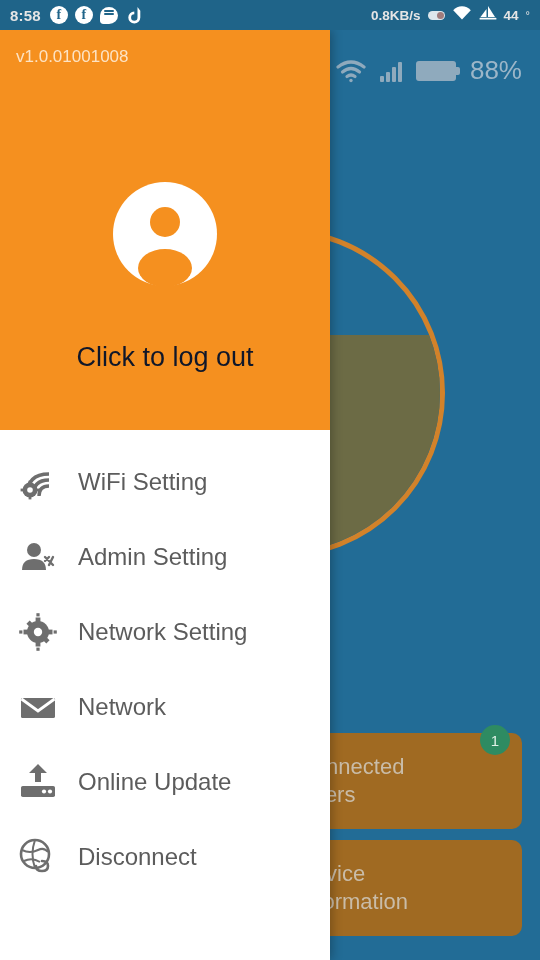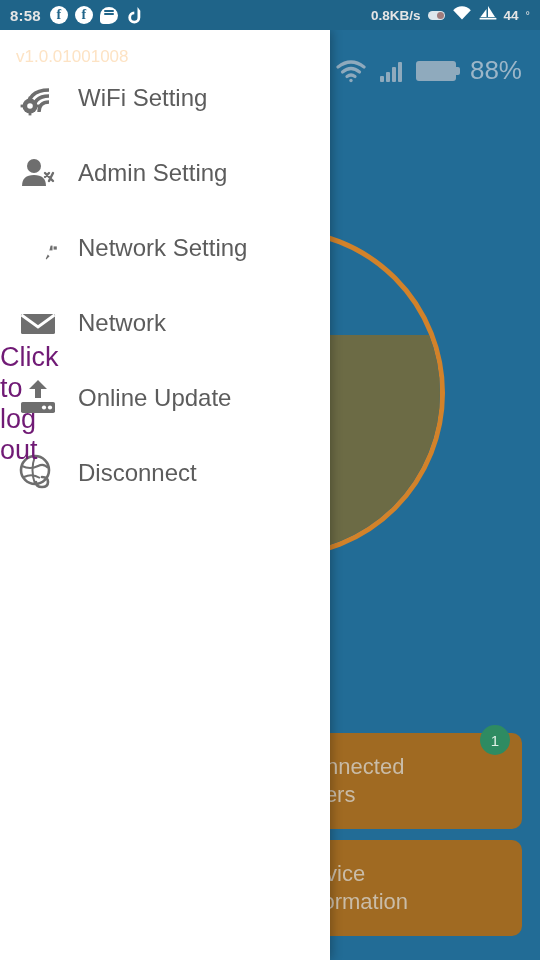--- a/index.html
+++ b/index.html
@@ -135,42 +135,42 @@
     font-size:15px; display:flex; align-items:center; justify-content:center;
   }
 
   
   #drawer {
     position:absolute; left:0; top:30px;
     width:330px; height:930px;
     background:#FFFFFF;
     z-index:20;
     box-shadow:2px 0 10px rgba(0,0,0,.28);
-    display:flex; 
+    display:flex; flex-direction:column;
   }
   #drawer-header {
     height:400px; background:#F5901F;
     position:relative; flex:none;
   }
   #drawer-version {
     position:absolute; left:16px; top:17px;
     color:#FDE3C4; font-size:17px;
   }
   #avatar {
     position:absolute; left:50%; top:152px;
     transform:translateX(-50%);
     width:104px; height:104px;
   }
   #logout-label {
     position:absolute; left:0; right:0; top:312px;
     text-align:center;
-    color:#701a75; font-size:27px;
-  }
-
-  #drawer-menu { flex:1; padding-top:30px; background:#FFFFFF; }
+    color:#0f172a; font-size:27px;
+  }
+
+  #drawer-menu { flex:1; padding-top:14px; background:#FFFFFF; }
   .menu-item {
     display:flex; align-items:center;
     height:75px; padding-left:18px; gap:20px;
     cursor:pointer;
   }
   .menu-icon {
     width:40px; height:40px; flex:none;
     display:flex; align-items:center; justify-content:center;
   }
   .menu-label {

